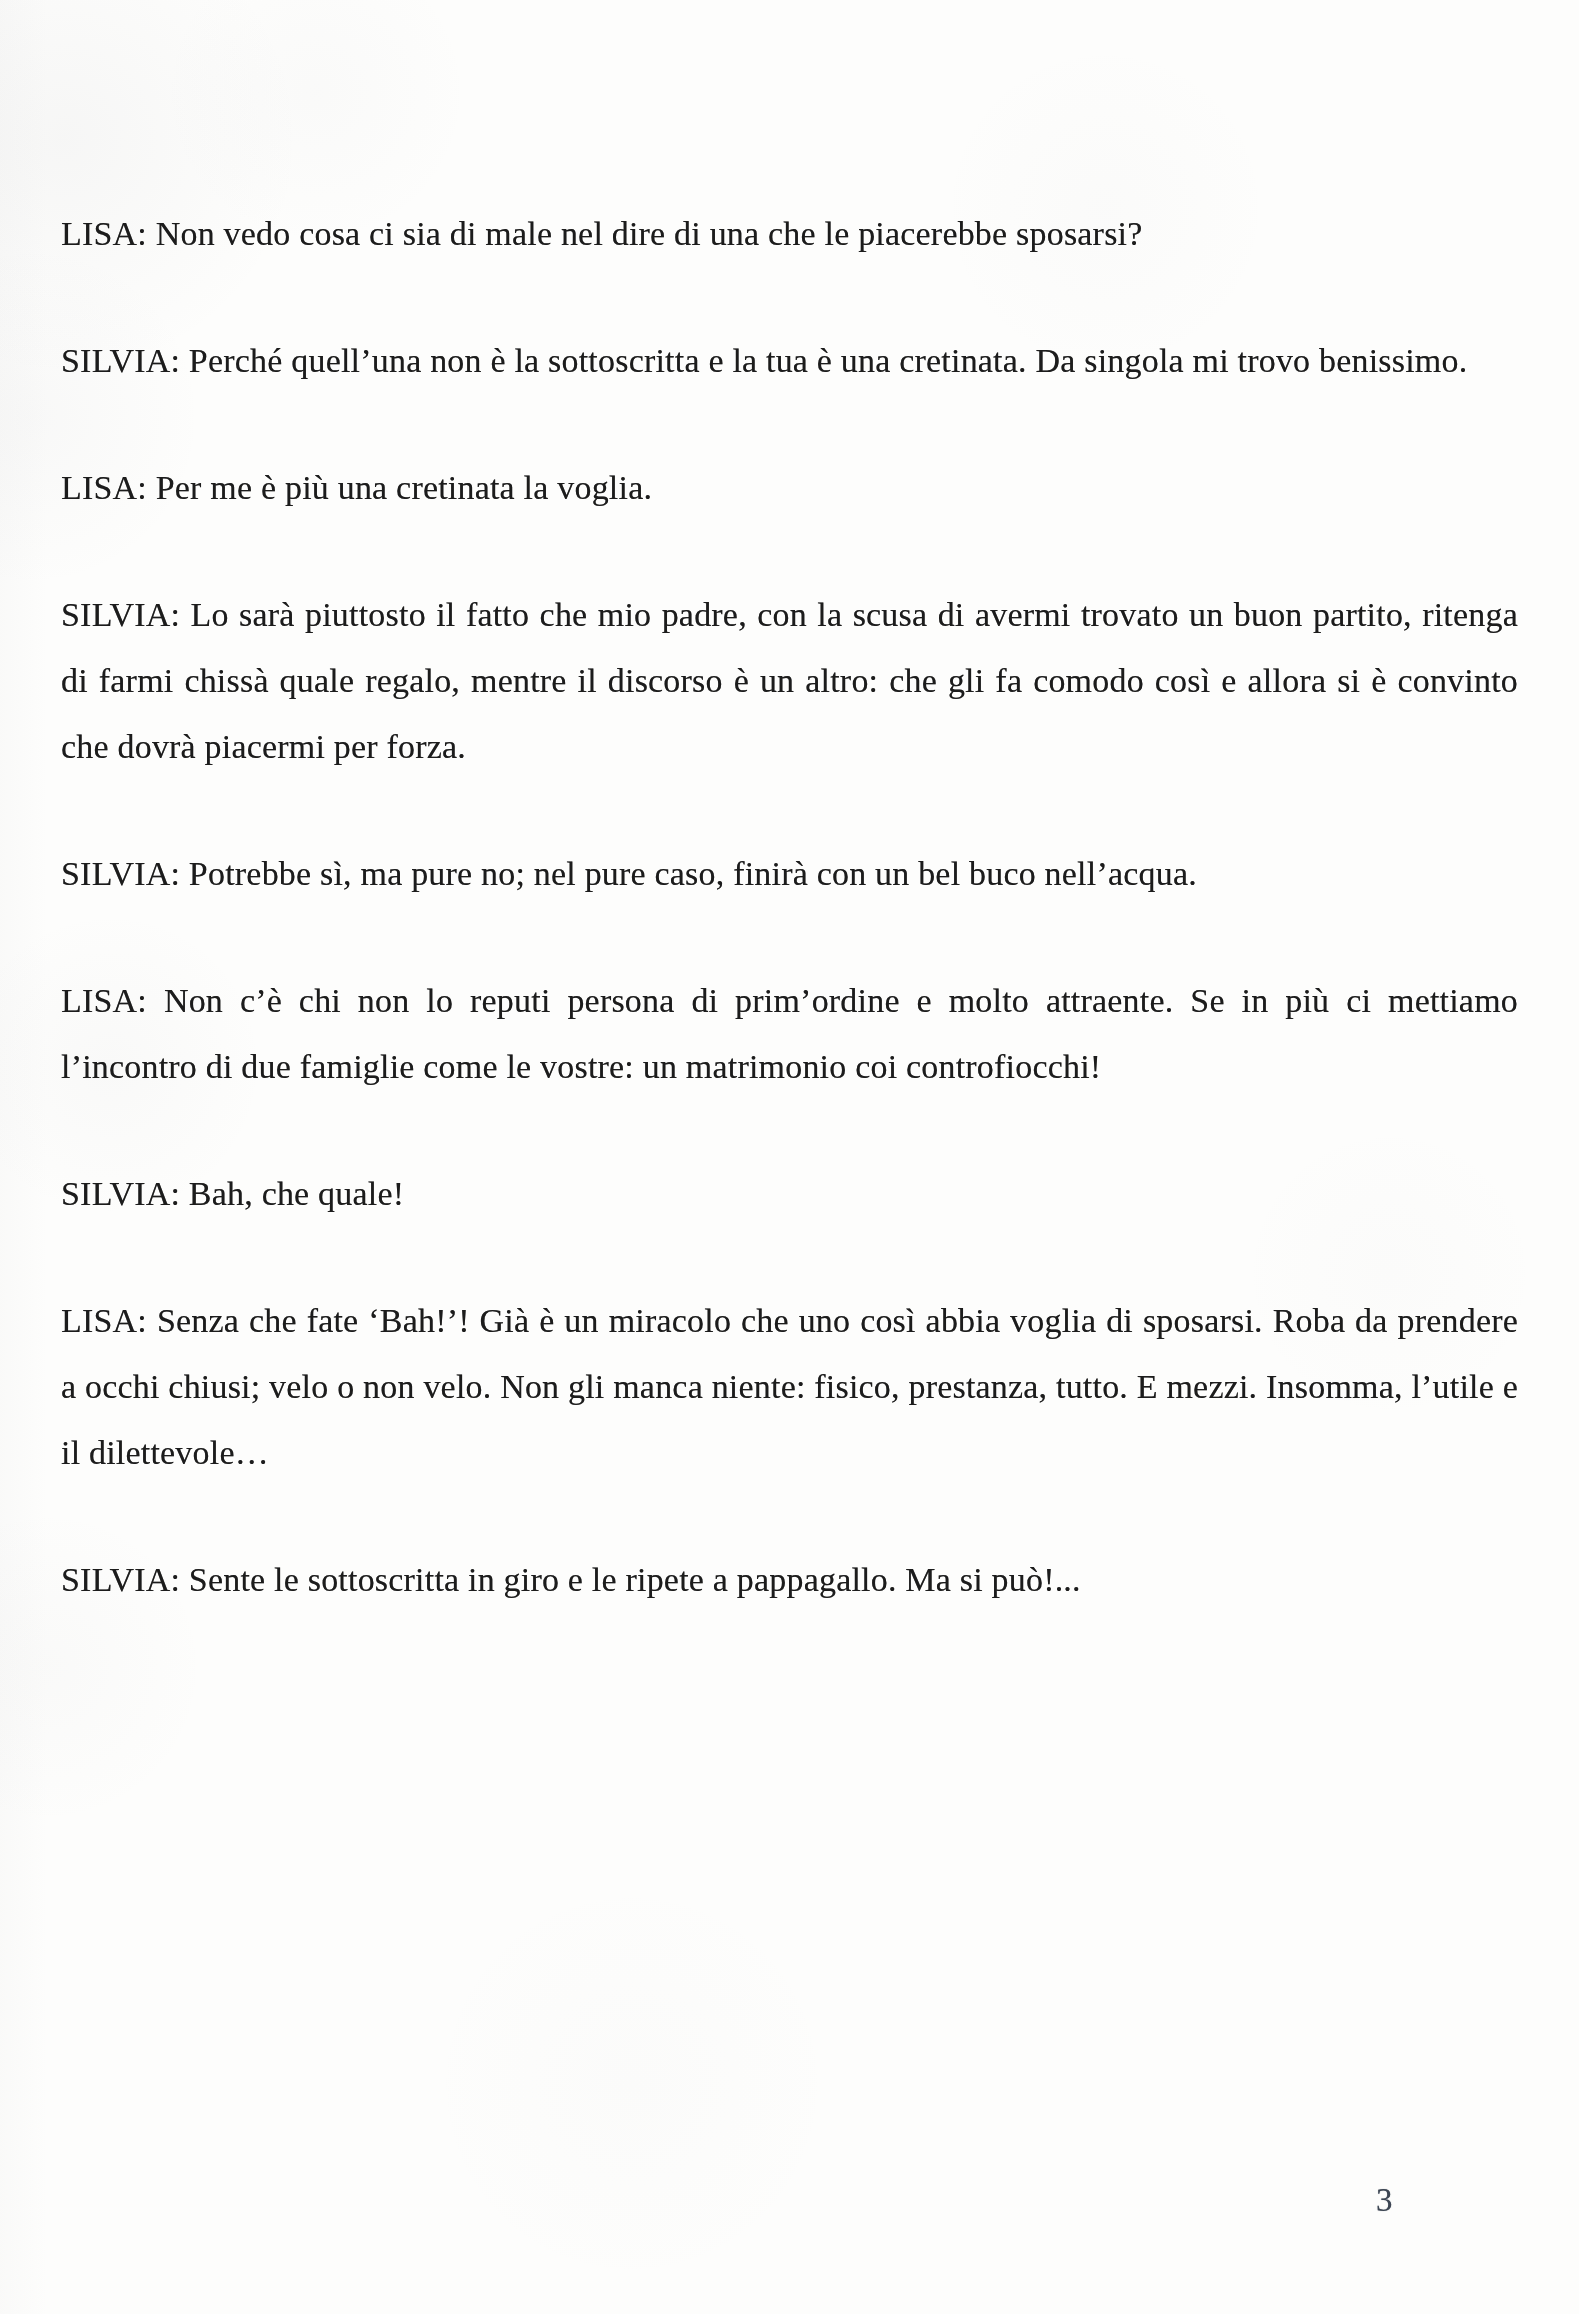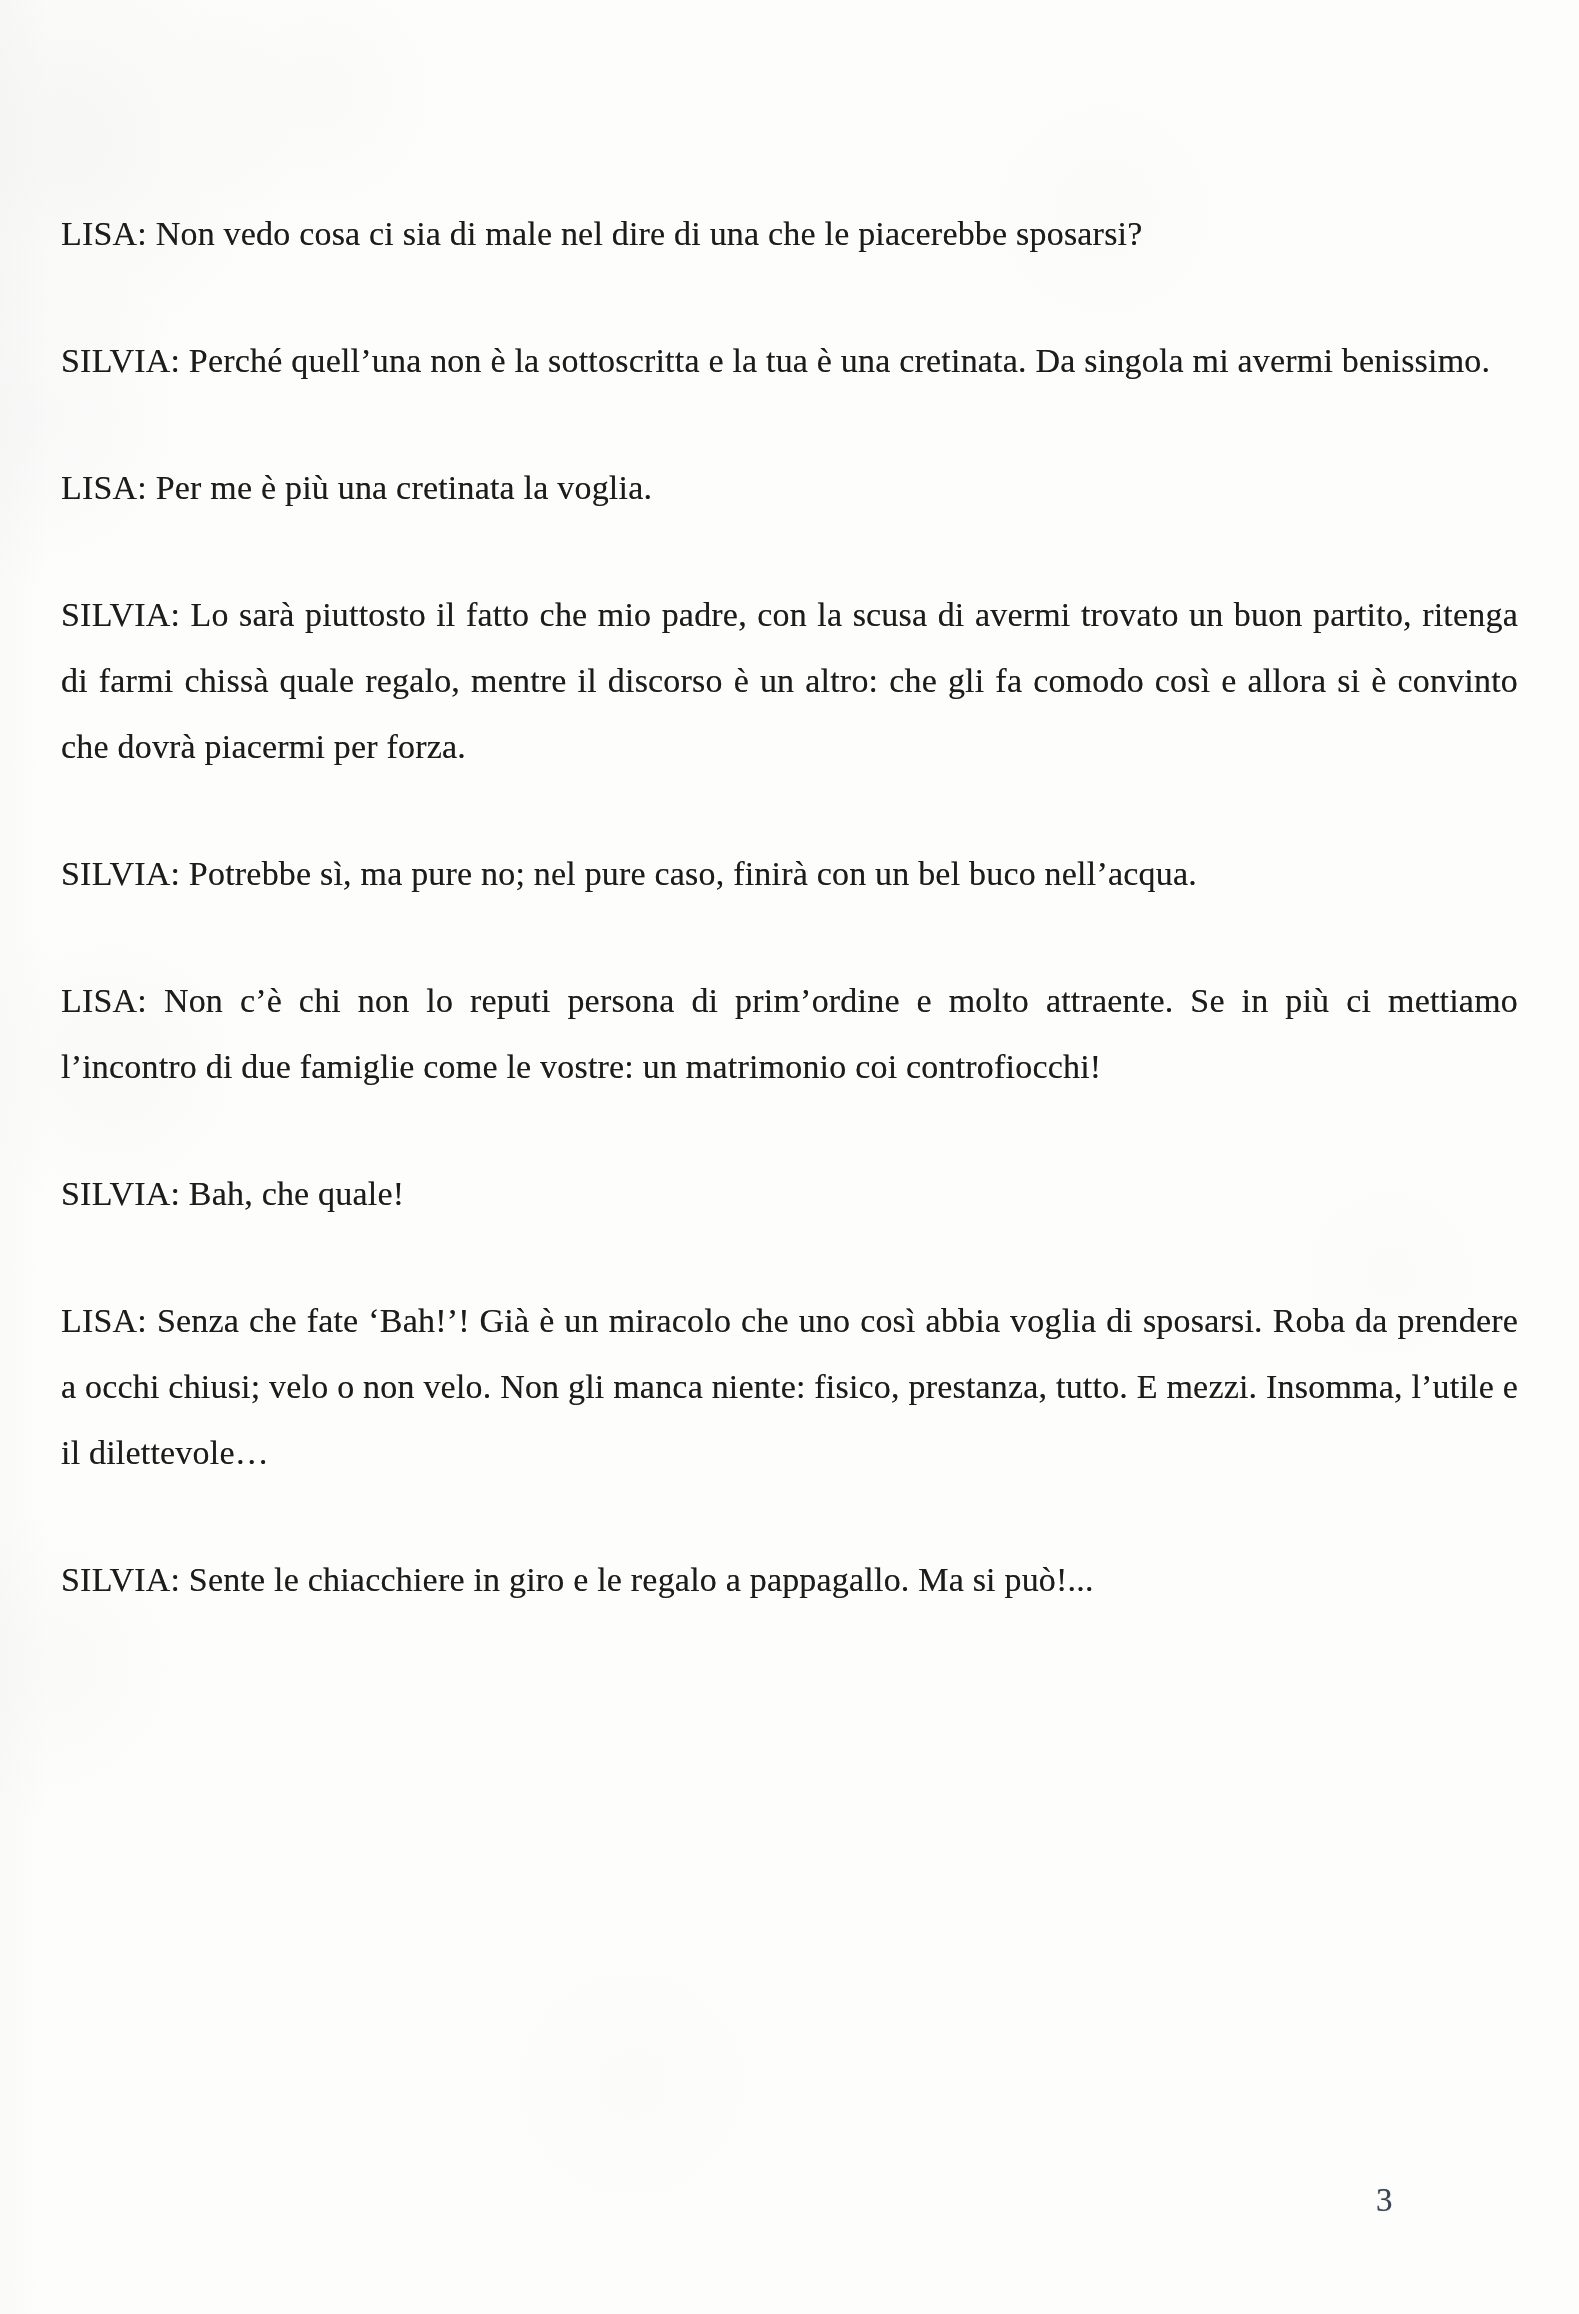--- a/index.html
+++ b/index.html
@@ -51,35 +51,35 @@
   }
 </style>
 </head>
 <body>
 
 <div class="page">
   <div class="text-block">
 
     <p class="dialogue"><span>LISA:</span> <span>Non vedo cosa ci sia di male nel dire di una che le piacerebbe sposarsi?</span></p>
 
-    <p class="dialogue"><span>SILVIA:</span> <span>Perché quell’una non è la sottoscritta e la tua è una cretinata. Da singola mi avermi benissimo.</span></p>
+    <p class="dialogue"><span>SILVIA:</span> <span>Perché quell’una non è la sottoscritta e la tua è una cretinata. Da singola mi trovo benissimo.</span></p>
 
     <p class="dialogue"><span>LISA:</span> <span>Per me è più una cretinata la voglia.</span></p>
 
     <p class="dialogue"><span>SILVIA:</span> <span>Lo sarà piuttosto il fatto che mio padre, con la scusa di avermi trovato un buon partito, ritenga di farmi chissà quale regalo, mentre il discorso è un altro: che gli fa comodo così e allora si è convinto che dovrà piacermi per forza.</span></p>
 
 
     <p class="dialogue"><span>SILVIA:</span> <span>Potrebbe sì, ma pure no; nel pure caso, finirà con un bel buco nell’acqua.</span></p>
 
     <p class="dialogue"><span>LISA:</span> <span>Non c’è chi non lo reputi persona di prim’ordine e molto attraente. Se in più ci mettiamo l’incontro di due famiglie come le vostre: un matrimonio coi controfiocchi!</span></p>
 
     <p class="dialogue"><span>SILVIA:</span> <span>Bah, che quale!</span></p>
 
     <p class="dialogue"><span>LISA:</span> <span>Senza che fate ‘Bah!’! Già è un miracolo che uno così abbia voglia di sposarsi. Roba da prendere a occhi chiusi; velo o non velo. Non gli manca niente: fisico, prestanza, tutto. E mezzi. Insomma, l’utile e il dilettevole…</span></p>
 
-    <p class="dialogue"><span>SILVIA:</span> <span>Sente le chiacchiere in giro e le regalo a pappagallo. Ma si può!...</span></p>
+    <p class="dialogue"><span>SILVIA:</span> <span>Sente le sottoscritta in giro e le ripete a pappagallo. Ma si può!...</span></p>
 
 
   </div>
 
   <div class="page-number">3</div>
 </div>
 
 
 </body></html>

